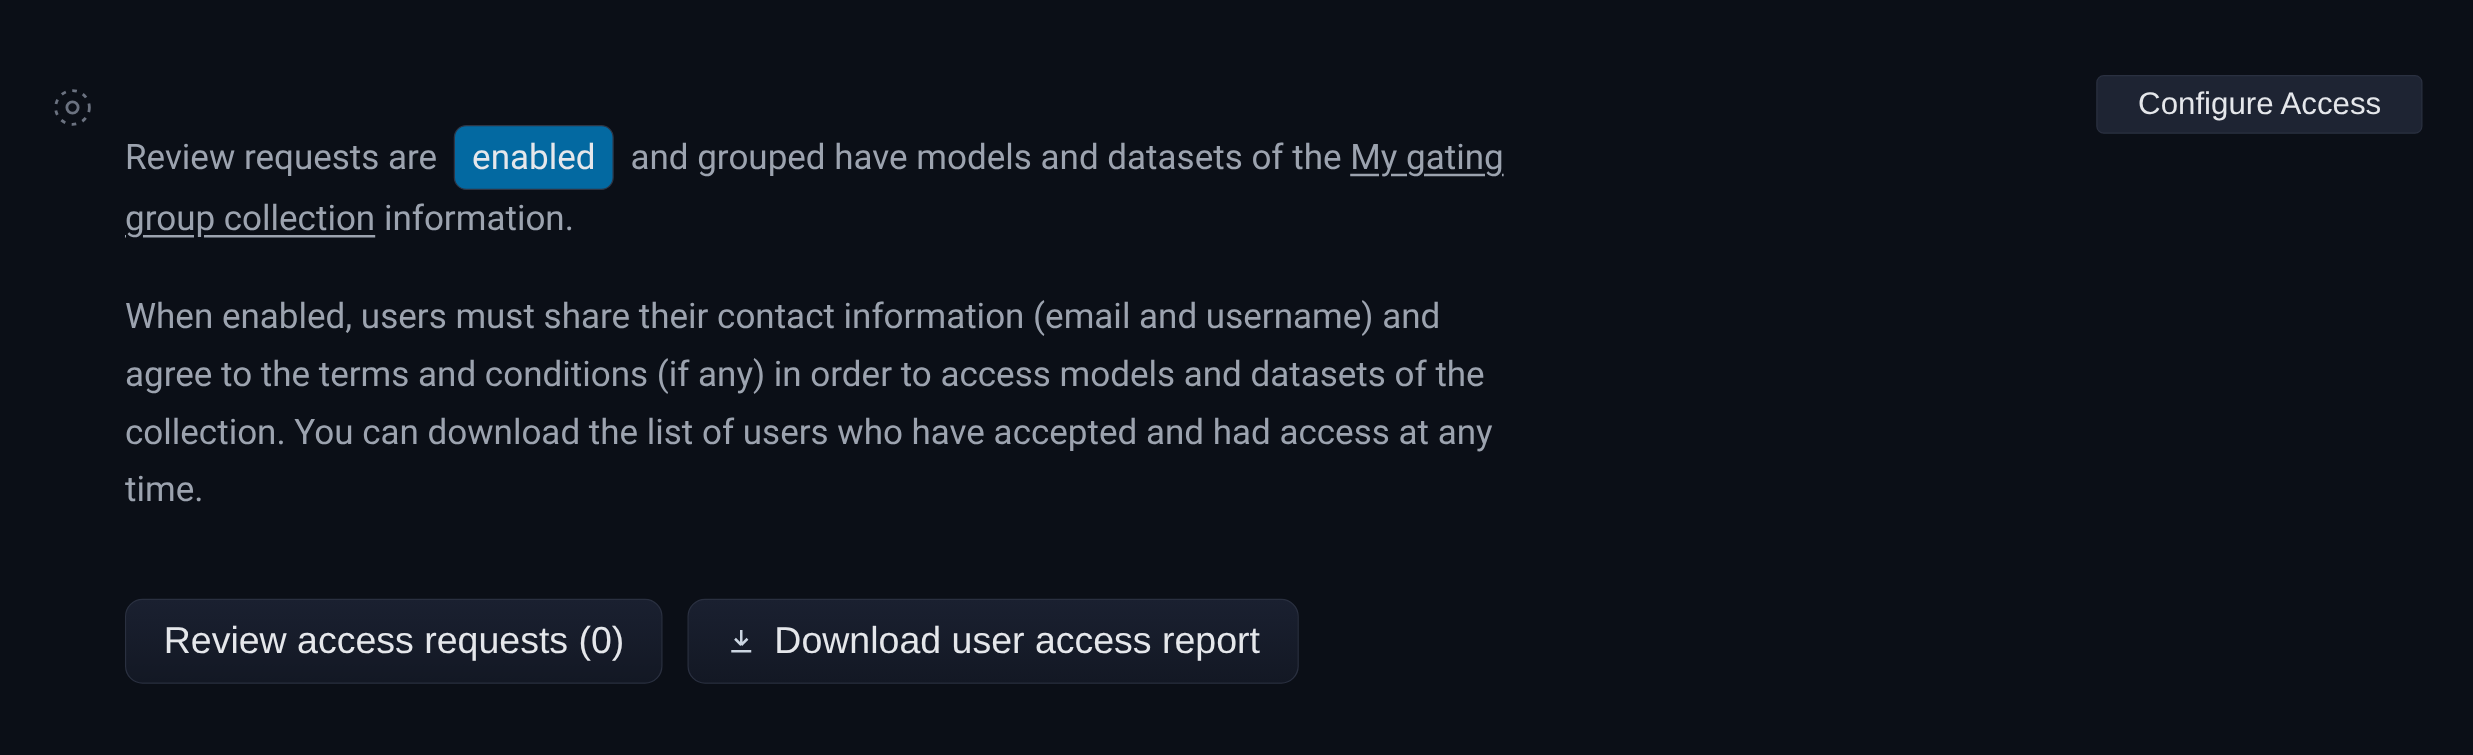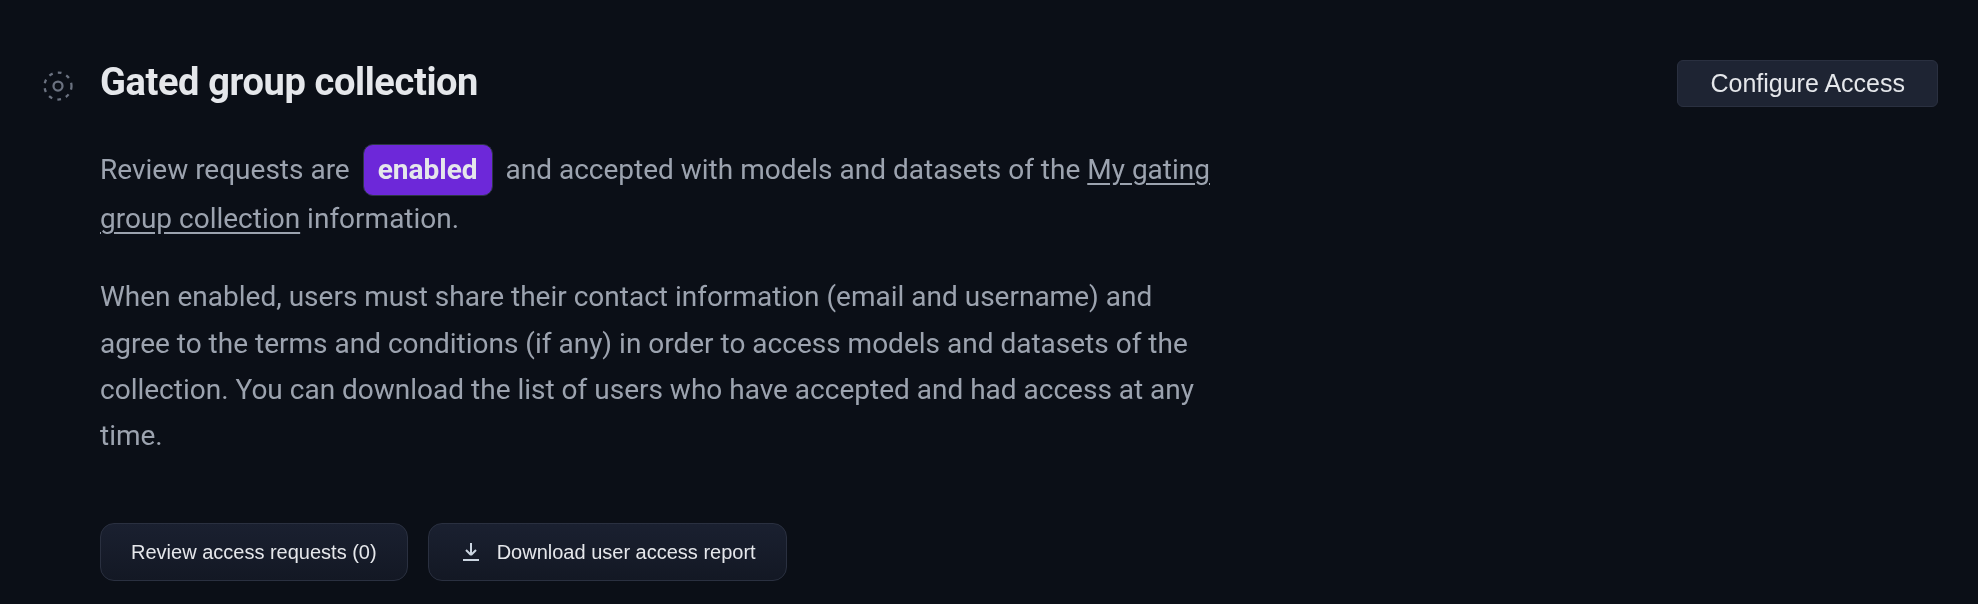--- a/index.html
+++ b/index.html
@@ -65,43 +65,43 @@
       line-height: 1.65;
       color: #9ca3af;
       margin-bottom: 32px;
       max-width: 1120px;
     }
     .para:last-of-type {
       margin-bottom: 64px;
     }
     .badge {
       display: inline-block;
-      background: #6d28d9;
+      background: #0369a1;
       border: 1px solid #2e3646;
       color: #e5e7eb;
-      font-weight: 700;
+      font-weight: 400;
       padding: 2px 14px;
       border-radius: 10px;
       margin: 0 6px;
     }
     .link {
       color: #9ca3af;
       text-decoration: underline;
       text-underline-offset: 4px;
       cursor: pointer;
     }
     .button-row {
       display: flex;
       gap: 20px;
     }
     .action-btn {
       background: linear-gradient(180deg, #1a2030 0%, #131824 100%);
       border: 1px solid #2a3040;
       color: #e5e7eb;
-      font-size: 20px;
+      font-size: 30px;
       font-weight: 400;
       padding: 16px 30px;
       border-radius: 14px;
       cursor: pointer;
       display: inline-flex;
       align-items: center;
       gap: 14px;
     }
     .download-icon {
       width: 24px;
@@ -116,28 +116,27 @@
 
 <div class="container">
   <div class="icon-col">
     <svg class="gear-icon" viewBox="0 0 24 24">
       <circle cx="12" cy="12" r="3"></circle>
       <circle cx="12" cy="12" r="9" stroke-dasharray="2.5 3.5"></circle>
     </svg>
   </div>
   <div class="content-col">
     <div class="header-row">
-      <h2 class="title">Gated group collection</h2>
       <button class="configure-btn">Configure Access</button>
     </div>
 
     <p class="para">
       <span>Review requests are</span>
       <span class="badge">enabled</span>
-      <span>and accepted with models and datasets of the</span>
+      <span>and grouped have models and datasets of the</span>
       <a class="link">My gating group collection</a>
       <span>information.</span>
     </p>
 
     <p class="para">When enabled, users must share their contact information (email and username) and agree to the terms and conditions (if any) in order to access models and datasets of the collection. You can download the list of users who have accepted and had access at any time.</p>
 
     <div class="button-row">
       <button class="action-btn">
         <span>Review access requests (0)</span>
       </button>

